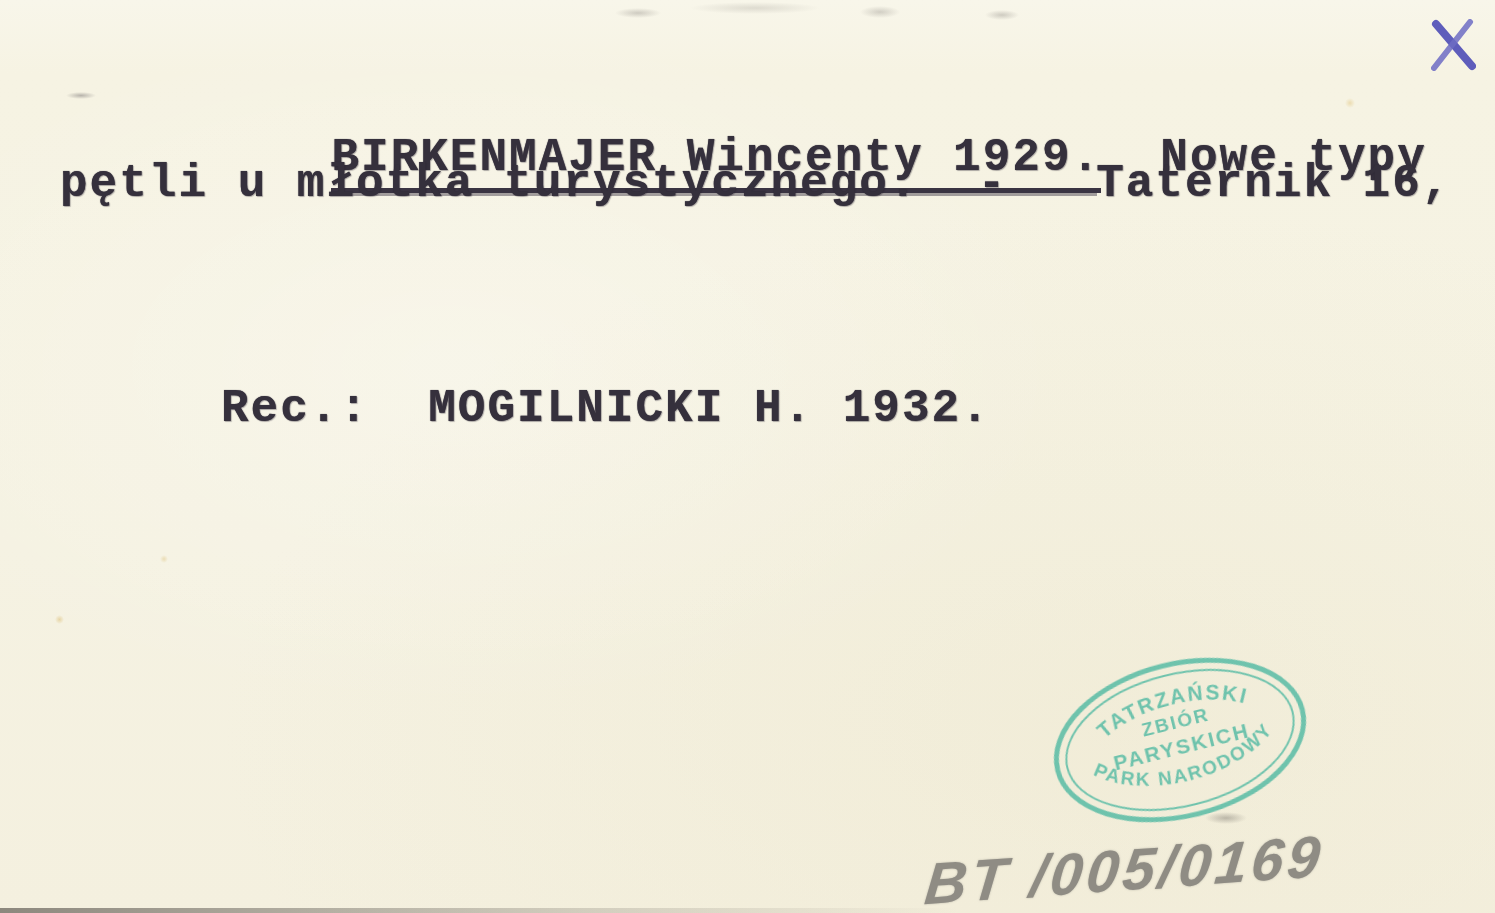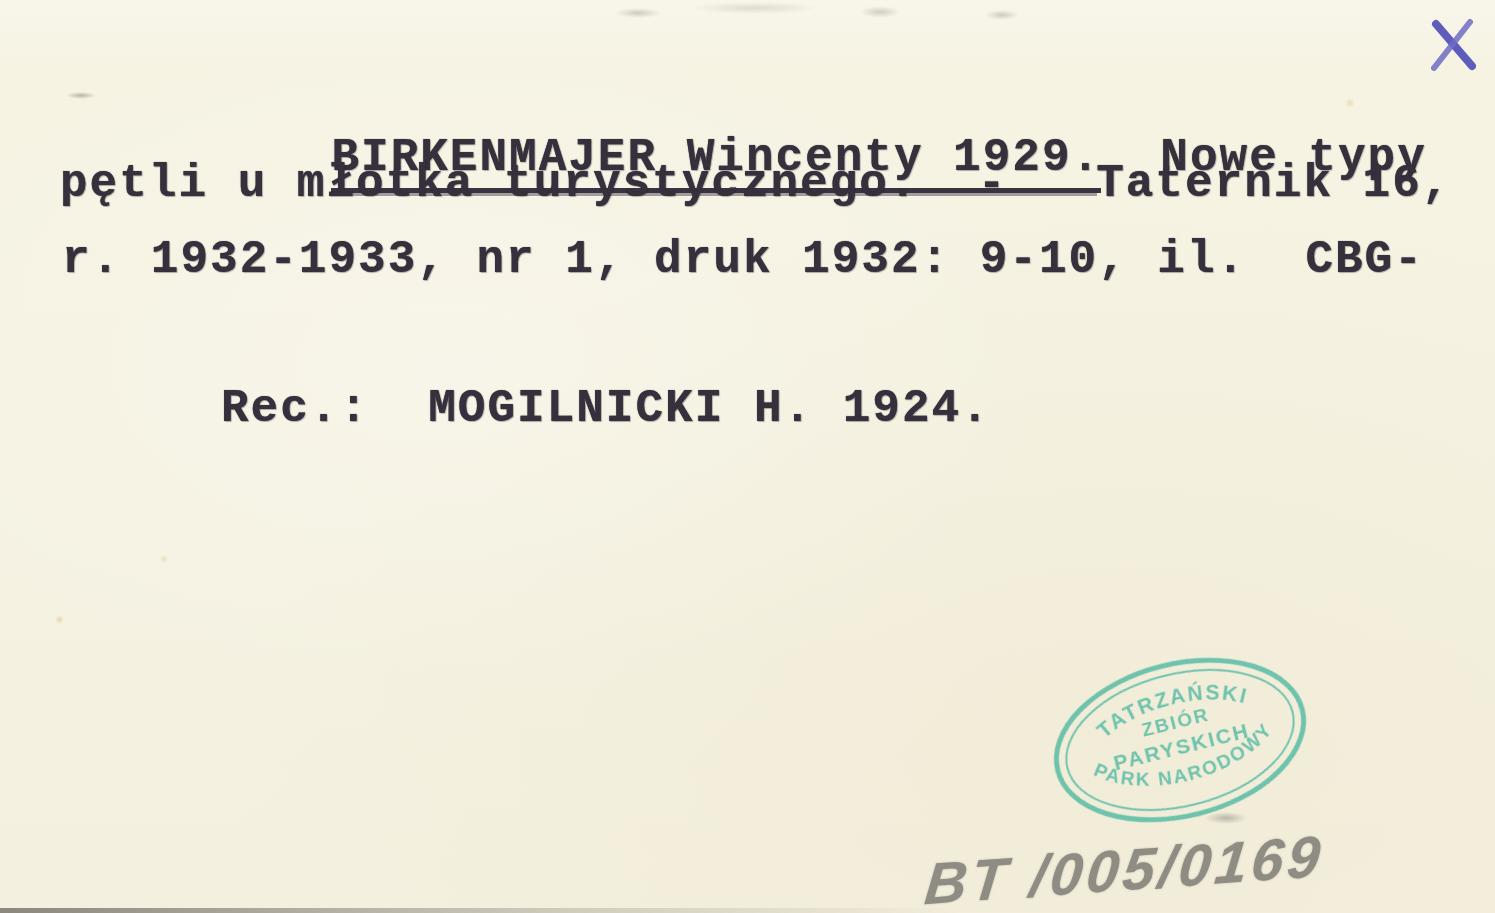--- a/index.html
+++ b/index.html
@@ -109,22 +109,21 @@
 </head>
 <body>
 
 <div class="card">
 
   <div class="typeline heading">
     <span class="underlined">BIRKENMAJER Wincenty 1929.</span><span>  Nowe typy</span>
   </div>
 
   <div class="typeline line2">pętli u młotka turystycznego.  -   Taternik 16,</div>
-  <div class="typeline line3">r. 1932-1933, nr 1, druk 1932: 9-10, il.  CBG-</div>
-  <div class="typeline line5">Rec.:  MOGILNICKI H. 1924.</div>
+  <div class="typeline line5">Rec.:  MOGILNICKI H. 1932.</div>
 
   <svg class="stamp" viewBox="0 0 276 184">
     <ellipse cx="138" cy="92" rx="126" ry="76" fill="none" stroke="#3db39c" stroke-width="5"></ellipse>
     <ellipse cx="138" cy="92" rx="116" ry="66" fill="none" stroke="#3db39c" stroke-width="2"></ellipse>
     <path id="stampTopArc" d="M 36,104 A 104,60 0 0 1 240,104" fill="none"></path>
     <path id="stampBotArc" d="M 28,80 A 112,66 0 0 0 248,80" fill="none"></path>
     <text font-size="21" letter-spacing="2">
       <textPath href="#stampTopArc" startOffset="50%" text-anchor="middle">TATRZAŃSKI</textPath>
     </text>
     <text x="138" y="80" text-anchor="middle" font-size="19" letter-spacing="2">ZBIÓR</text>

